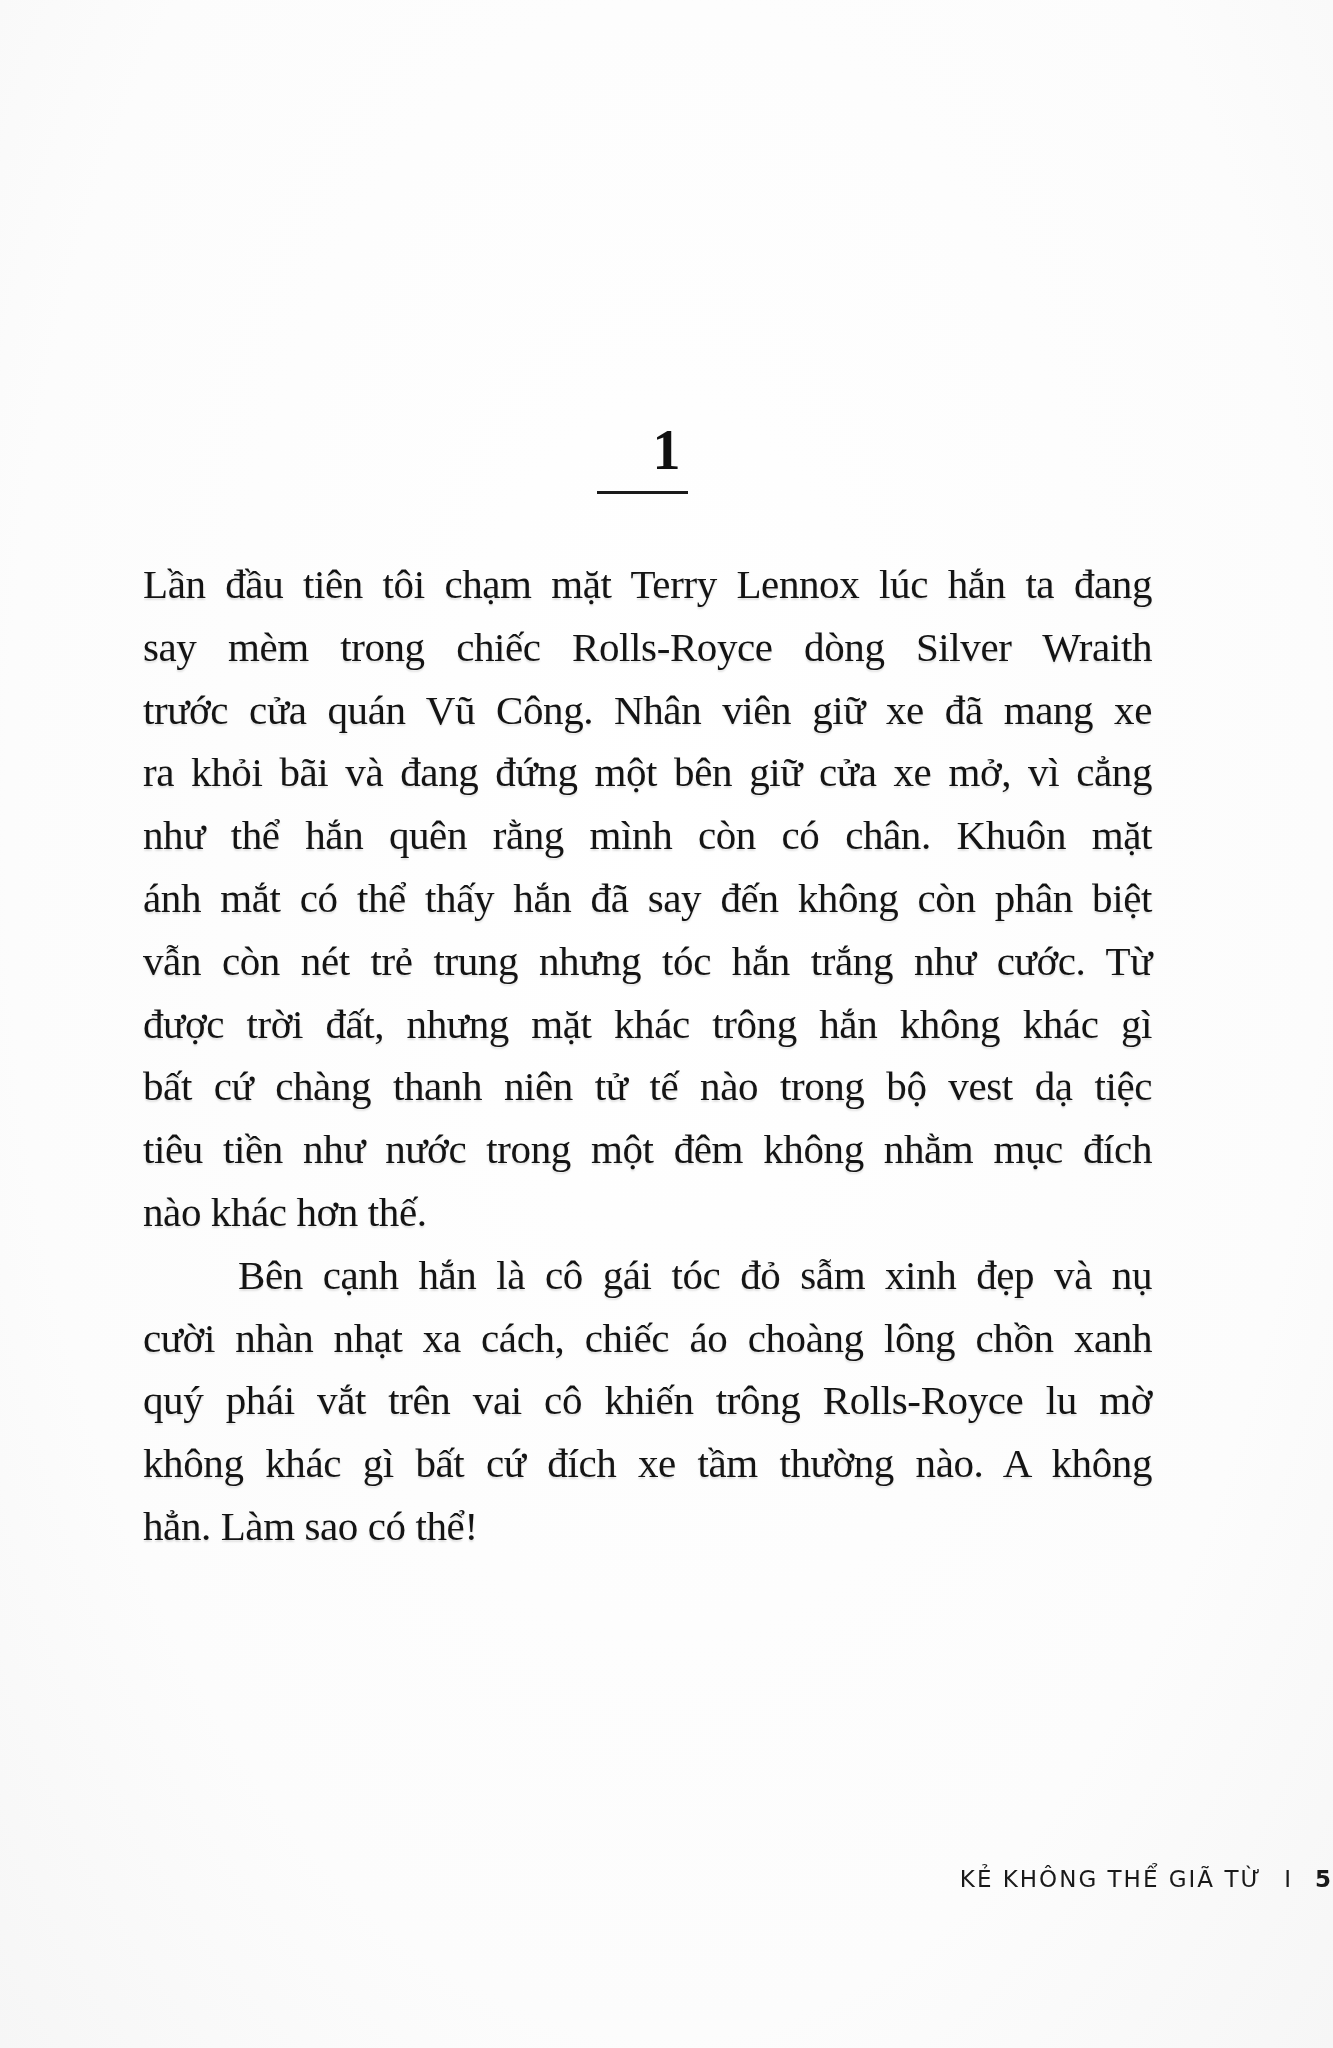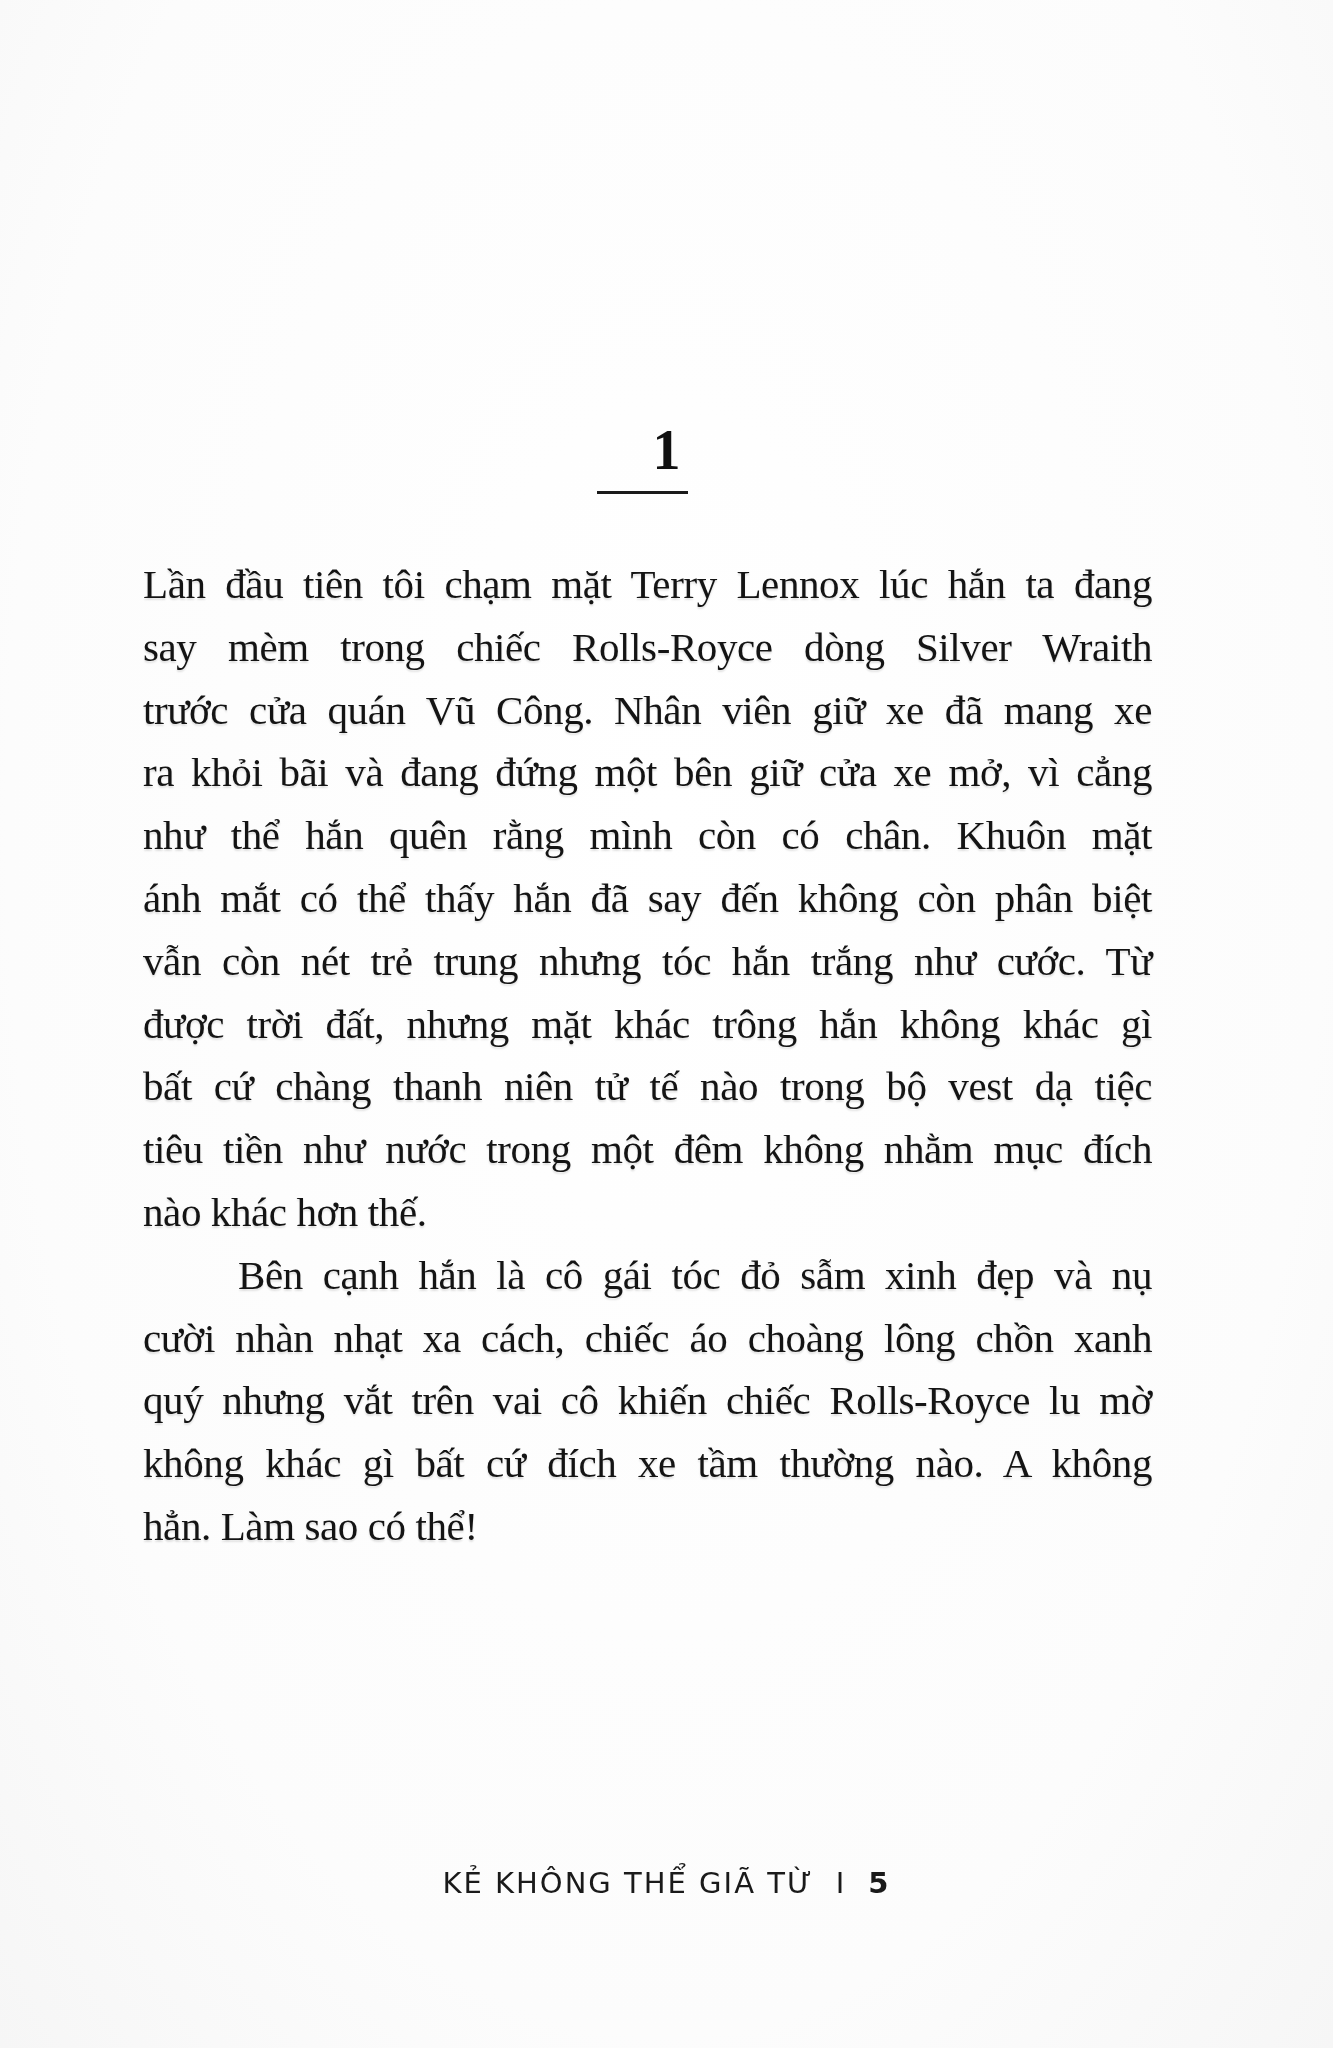--- a/index.html
+++ b/index.html
@@ -66,23 +66,23 @@
       text-align-last: left;
     }
     .line.indent {
       padding-left: 95px;
     }
     .footer {
       position: absolute;
       left: 0;
       width: 1333px;
       top: 1866px;
-      text-align: center;
+      text-align: right;
       font-family: "DejaVu Sans", "Liberation Sans", sans-serif;
-      font-size: 29px;
+      font-size: 23px;
       letter-spacing: 2px;
       color: #1a1a1a;
     }
     .footer .sep {
       display: inline-block;
       margin: 0 22px 0 22px;
       font-weight: normal;
     }
     .footer .page-num {
       font-weight: bold;
@@ -108,21 +108,21 @@
       <span class="line">vẫn còn nét trẻ trung nhưng tóc hắn trắng như cước. Từ</span>
       <span class="line">được trời đất, nhưng mặt khác trông hắn không khác gì</span>
       <span class="line">bất cứ chàng thanh niên tử tế nào trong bộ vest dạ tiệc</span>
       <span class="line">tiêu tiền như nước trong một đêm không nhằm mục đích</span>
       <span class="line last">nào khác hơn thế.</span>
     </div>
 
     <div>
       <span class="line indent">Bên cạnh hắn là cô gái tóc đỏ sẫm xinh đẹp và nụ</span>
       <span class="line">cười nhàn nhạt xa cách, chiếc áo choàng lông chồn xanh</span>
-      <span class="line">quý nhưng vắt trên vai cô khiến chiếc Rolls-Royce lu mờ</span>
+      <span class="line">quý phái vắt trên vai cô khiến trông Rolls-Royce lu mờ</span>
       <span class="line">không khác gì bất cứ đích xe tầm thường nào. A không</span>
       <span class="line last">hẳn. Làm sao có thể!</span>
     </div>
 
   </div>
 
   <div class="footer">
     <span>KẺ KHÔNG THỂ GIÃ TỪ</span><span class="sep">I</span><span class="page-num">5</span>
   </div>
 

